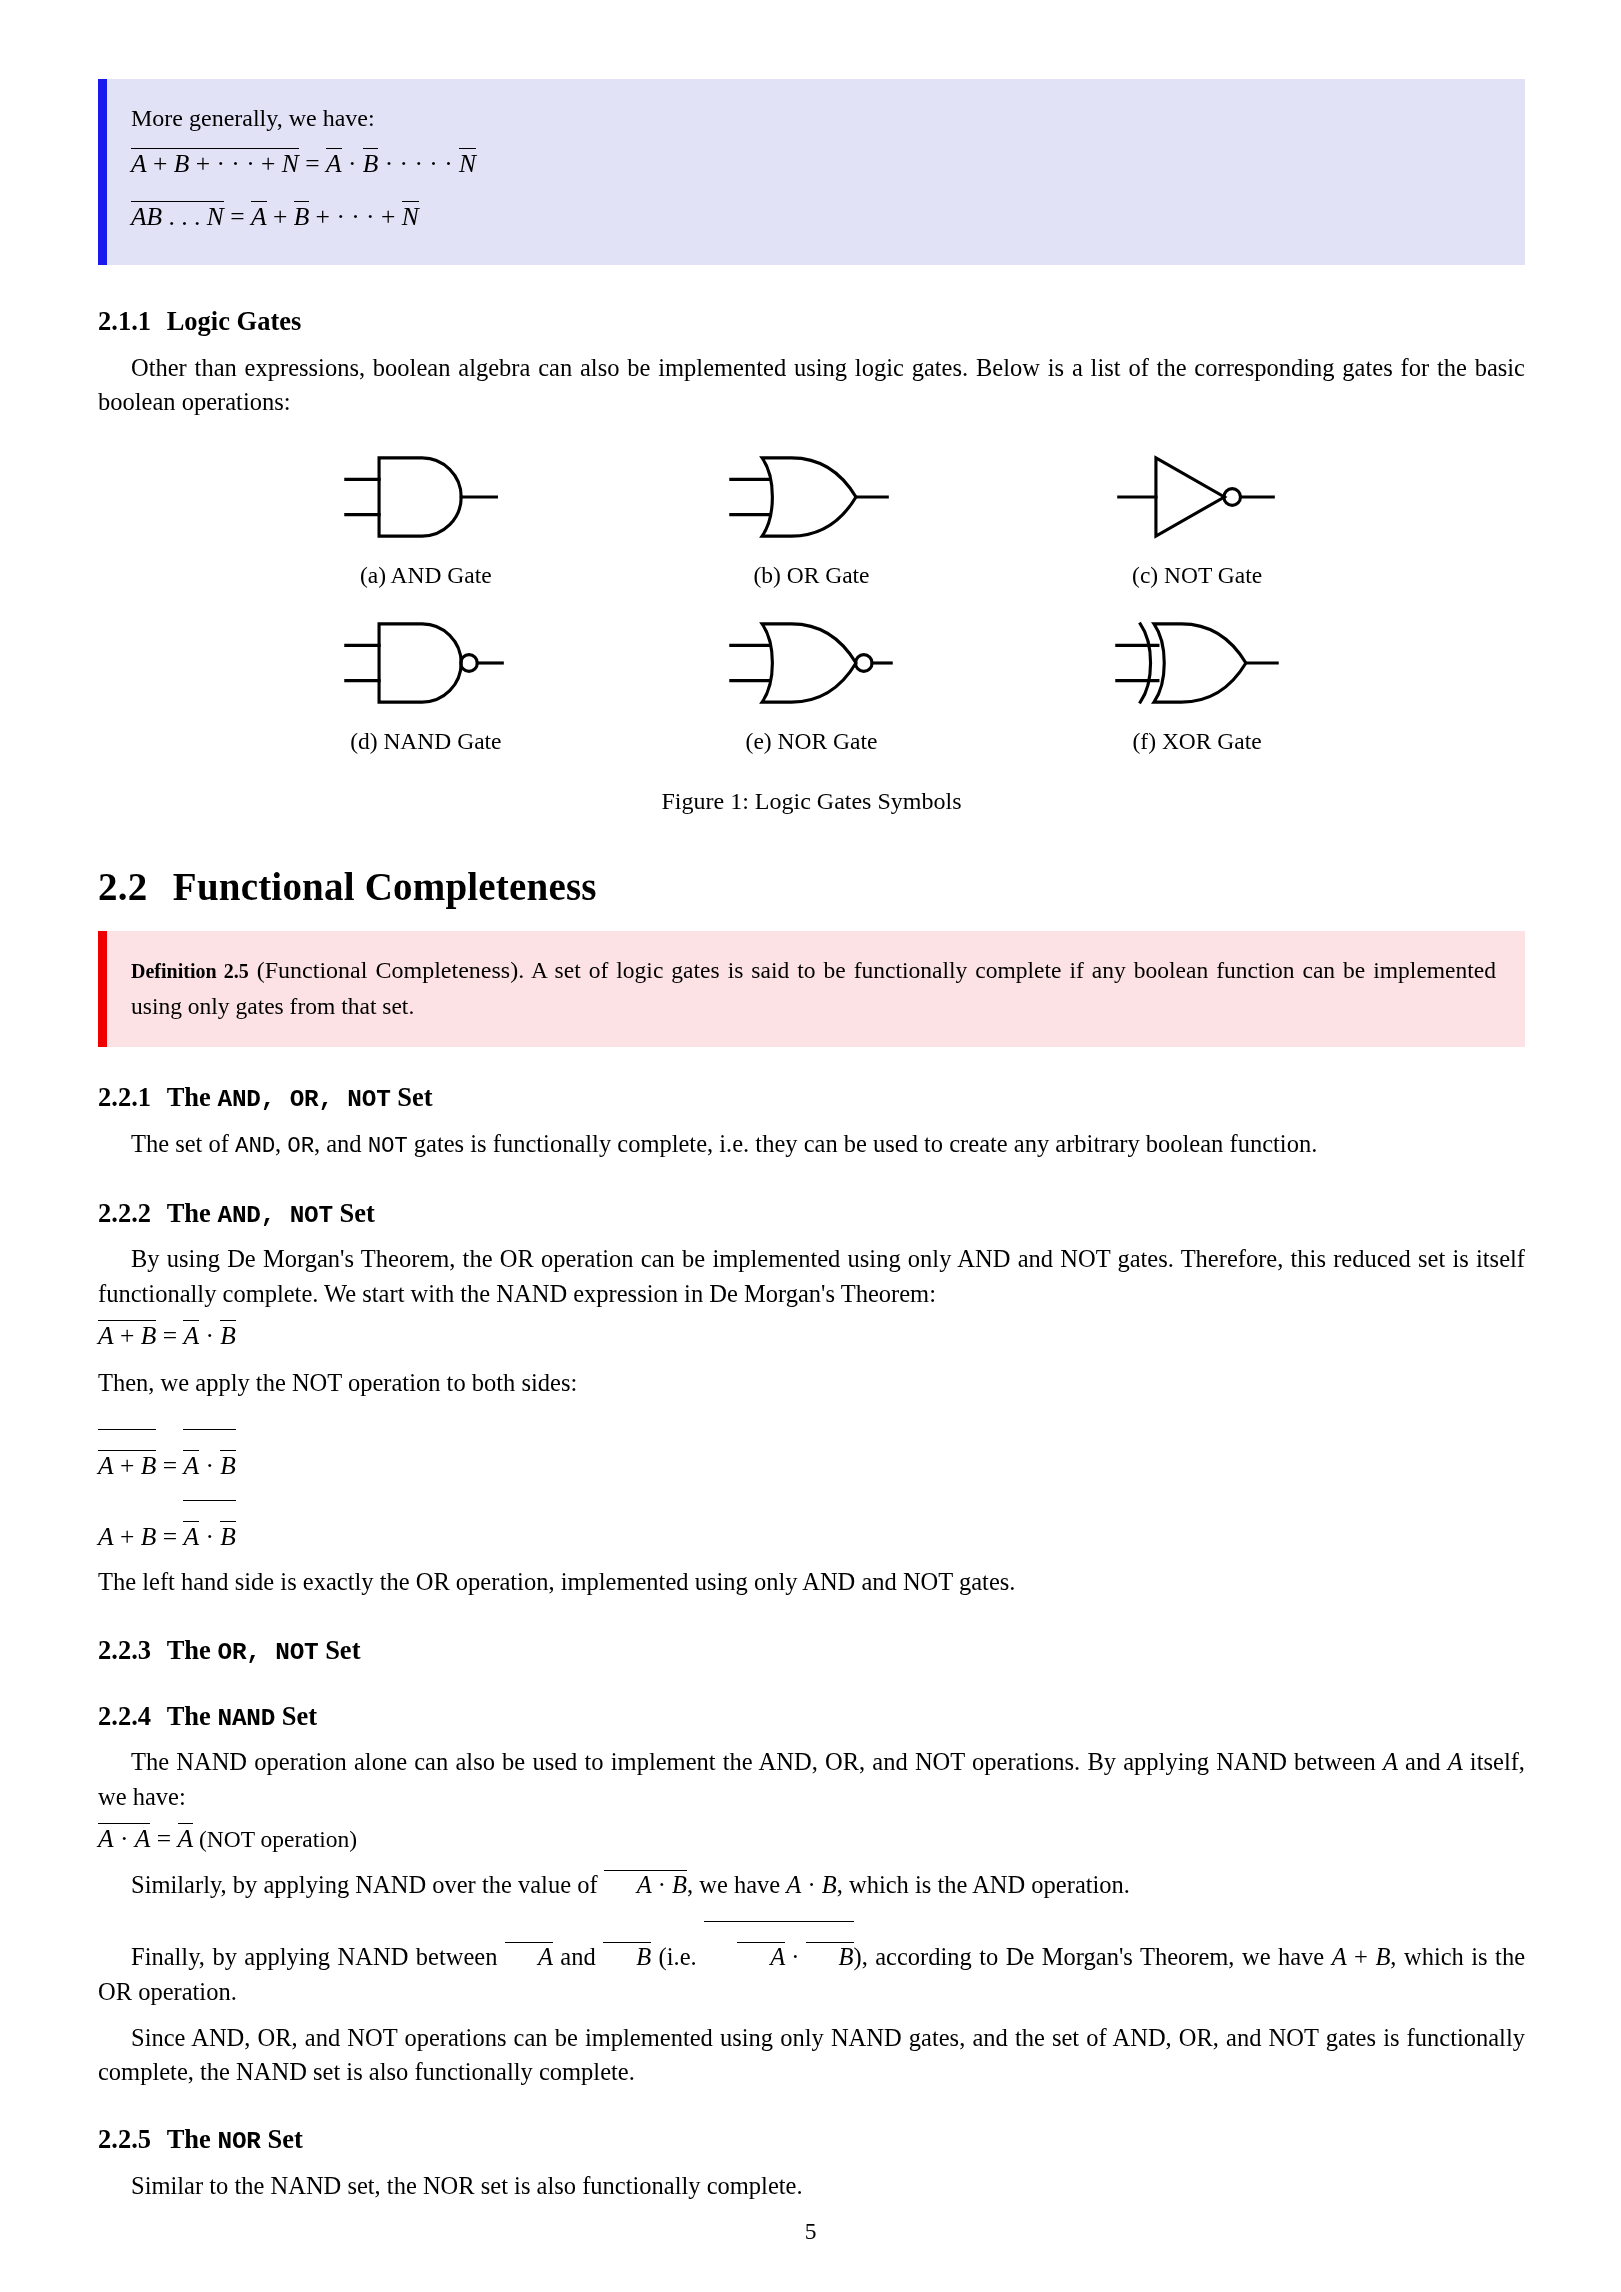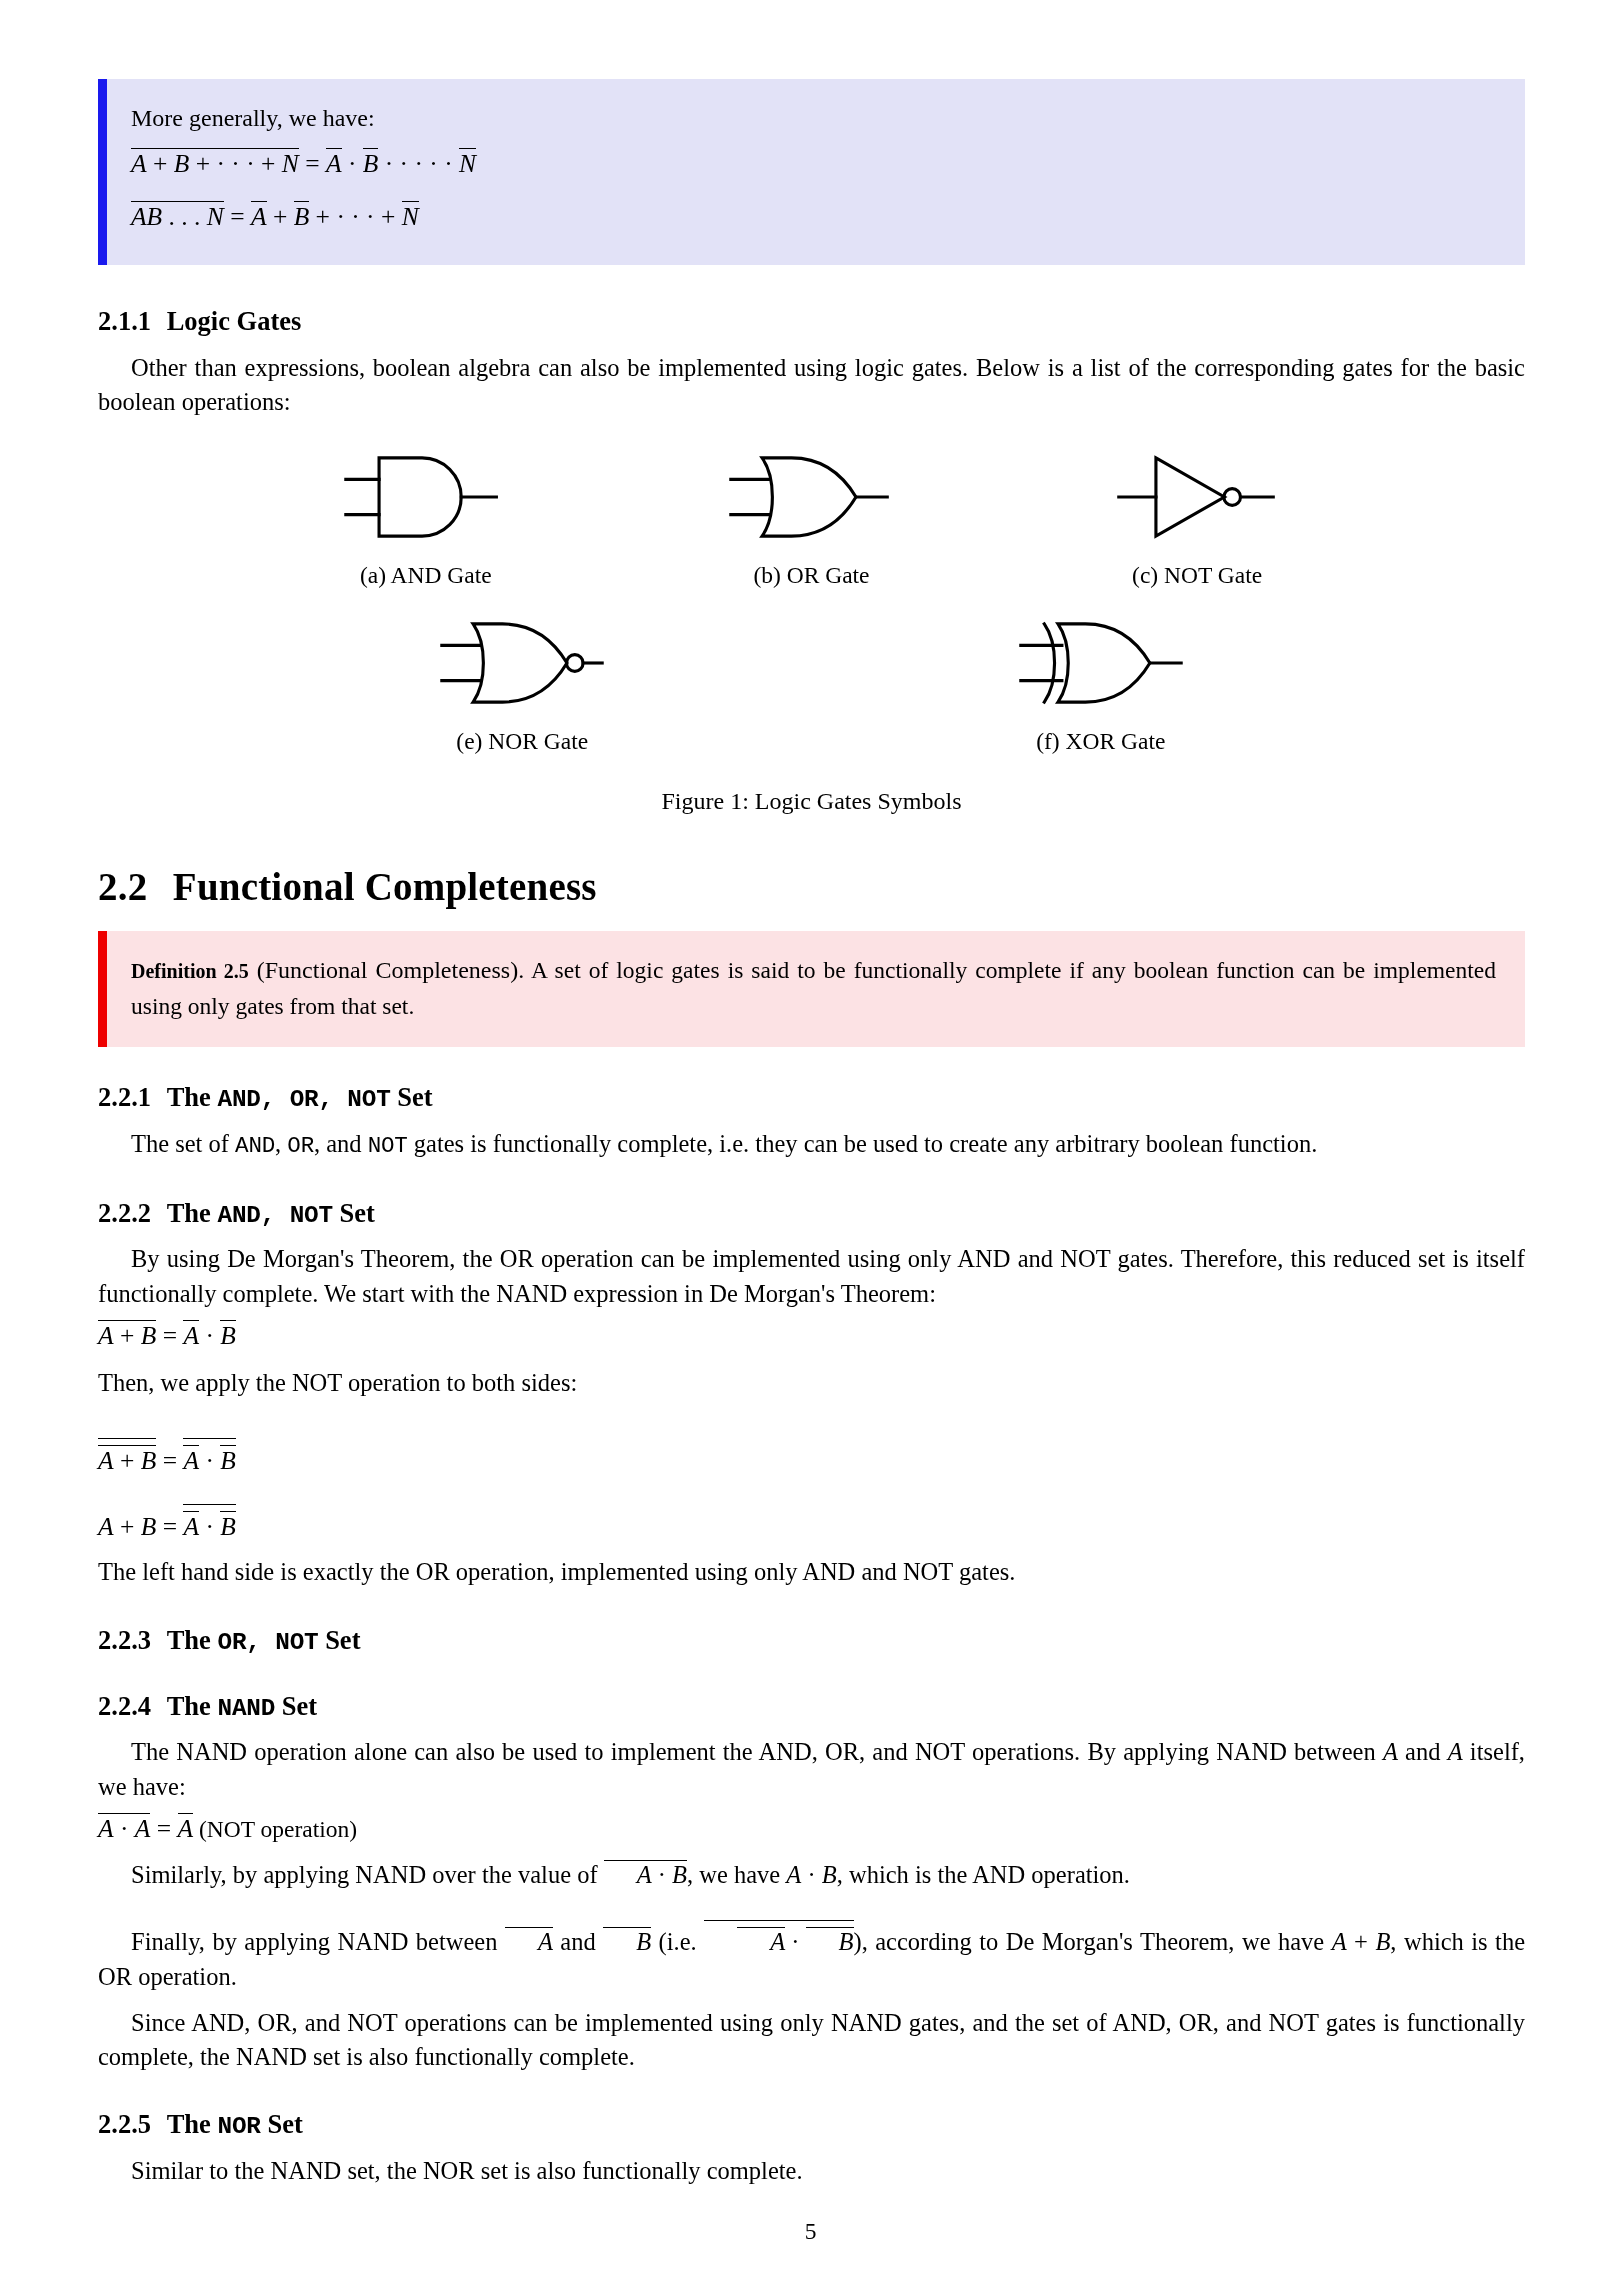--- a/index.html
+++ b/index.html
@@ -72,22 +72,22 @@
   .ovl {
     display: inline-block;
     border-top: 1.6px solid #000;
     padding-top: 1px;
     margin-top: 2.9px;
     line-height: 1.08;
   }
   .ovl2 {
     display: inline-block;
     border-top: 1.6px solid #000;
-    padding-top: 3px;
-    margin-top: 16px;
+    padding-top: 17px;
+    margin-top: 7px;
     line-height: 1.08;
   }
   .inline-math { font-style: italic; font-size: 24.5px; }
 
   
   h2.sec {
     font-size: 39px;
     font-weight: bold;
     margin: 49px 0 21.6px 0;
     letter-spacing: 0.2px;
@@ -226,20 +226,34 @@
               </g>
             </svg>
           </div>
           <div class="caption">(c) NOT Gate</div>
         </div>
 
       </div>
 
       <div class="gaterow" style="margin-top:25.5px;">
 
+        <div class="gatecell">
+          <div class="glyph">
+            <svg width="176" height="94" viewBox="0 0 180 96" aria-hidden="true">
+              <g fill="none" stroke="#000" stroke-width="3.2" stroke-linecap="square">
+                <path d="M42 8 H86 A40 40 0 0 1 86 88 H42 Z"></path>
+                <circle cx="134" cy="48" r="8.5"></circle>
+                <line x1="8" y1="30" x2="42" y2="30"></line>
+                <line x1="8" y1="66" x2="42" y2="66"></line>
+                <line x1="142.5" y1="48" x2="168" y2="48"></line>
+              </g>
+            </svg>
+          </div>
+          <div class="caption">(d) NAND Gate</div>
+        </div>
 
         <div class="gatecell">
           <div class="glyph">
             <svg width="176" height="94" viewBox="0 0 180 96" aria-hidden="true">
               <g fill="none" stroke="#000" stroke-width="3.2" stroke-linecap="square">
                 <path d="M40 8 H70 C104 8 124 28 136 48 C124 68 104 88 70 88 H40 C54 68 54 28 40 8 Z"></path>
                 <circle cx="144" cy="48" r="8.5"></circle>
                 <line x1="8" y1="30" x2="47" y2="30"></line>
                 <line x1="8" y1="66" x2="47" y2="66"></line>
                 <line x1="152.5" y1="48" x2="172" y2="48"></line>

